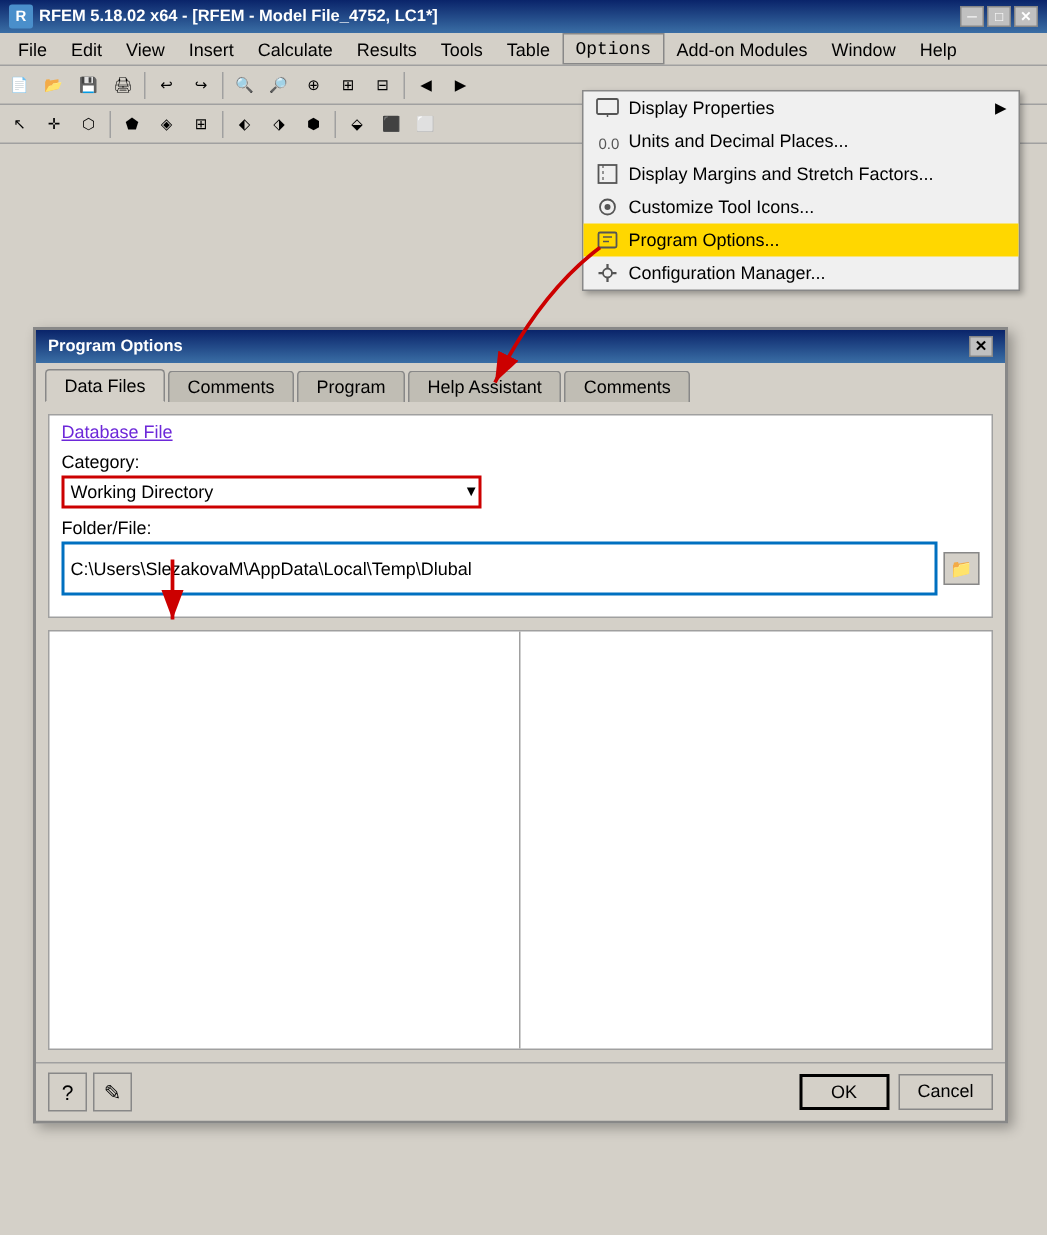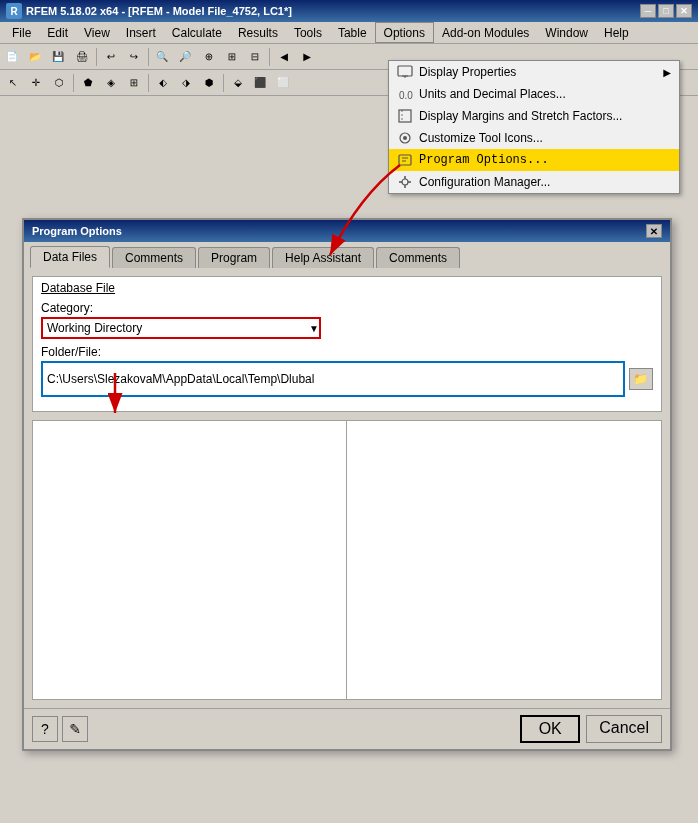--- a/index.html
+++ b/index.html
@@ -55,20 +55,21 @@
     .menu-item {
       padding: 2px 8px;
       cursor: pointer;
       font-size: 12px;
       height: 100%;
       display: flex; align-items: center;
     }
     .menu-item:hover, .menu-item.active {
       background: #0a246a;
       color: white;
+      font-family: Liberation Mono, monospace;
     }
     .menu-item.active { background: #d4d0c8; color: black; border: 1px solid #888; }
 
     
     .toolbar-row {
       background: #d4d0c8;
       height: 26px;
       border-bottom: 1px solid #a0a0a0;
       display: flex;
       align-items: center;
@@ -99,21 +100,20 @@
       display: flex;
       align-items: center;
       padding: 3px 8px;
       cursor: pointer;
       font-size: 12px;
       gap: 6px;
     }
     .dropdown-item.highlighted {
       background: #ffd700;
       color: black;
-      font-family: Liberation Mono, monospace;
     }
     .dropdown-item-icon {
       width: 16px; height: 16px;
       display: flex; align-items: center; justify-content: center;
       flex-shrink: 0;
     }
     .dropdown-item-arrow {
       margin-left: auto;
       font-size: 10px;
     }
@@ -180,21 +180,21 @@
     }
 
     .section-panel {
       background: white;
       border: 1px solid #a0a0a0;
       margin-bottom: 8px;
       padding: 4px 8px 8px;
     }
     .section-title {
       font-size: 12px;
-      color: #000000;
+      color: #6d28d9;
       margin-bottom: 6px;
       text-decoration: underline;
       cursor: pointer;
     }
 
     .field-row {
       margin-bottom: 6px;
     }
     .field-label {
       font-size: 12px;
@@ -271,21 +271,21 @@
       background: #d4d0c8;
       border-top: 1px solid #a0a0a0;
     }
     .footer-left { display: flex; gap: 4px; }
     .footer-right { display: flex; gap: 6px; }
     .footer-btn {
       padding: 3px 12px;
       background: #d4d0c8;
       border: 1px solid #888;
       cursor: pointer;
-      font-size: 16px;
+      font-size: 12px;
       min-width: 60px;
       text-align: center;
     }
     .footer-btn.primary {
       border: 2px solid #000;
     }
     .footer-icon-btn {
       width: 26px; height: 26px;
       background: #d4d0c8;
       border: 1px solid #888;

